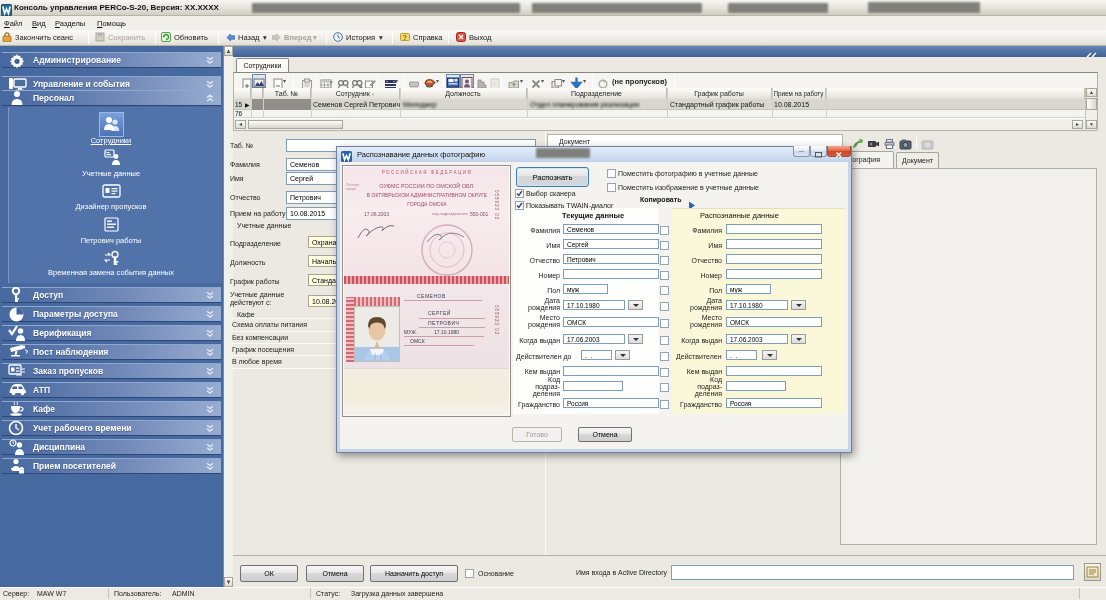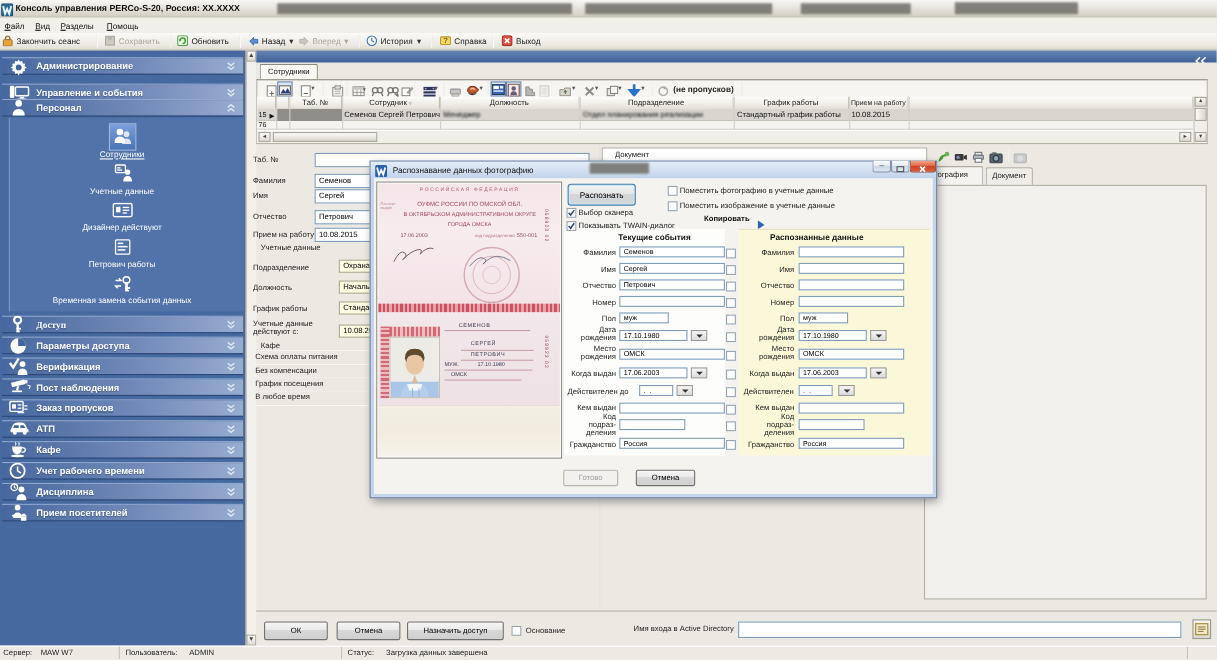--- a/index.html
+++ b/index.html
@@ -31,21 +31,21 @@
 <div id="app">
 
 <div class="a" style="left:0;top:0;width:1106px;height:16px;background:linear-gradient(#f8f7f4,#e2dfd7 60%,#d2cec3);border-bottom:1px solid #b7b3a7;"></div>
 <div class="a" style="left:1px;top:2px;width:11px;height:12px;">
 <svg width="11" height="12">
         <rect x="0" y="0" width="11" height="12" rx="1.5" fill="#1c4866"></rect>
         <rect x="0.8" y="0.8" width="9.4" height="10.4" rx="1" fill="#2a6a94"></rect>
         <path d="M1.8 2.5 L3.6 9.5 L5.5 5 L7.4 9.5 L9.2 2.5" stroke="#eaf6ff" stroke-width="1.7" fill="none"></path>
       </svg>
 </div>
-<div class="a" style="left:14px;top:3px;font-size:8px;font-weight:bold;color:#111;">Консоль управления PERCo-S-20, Россия: XX.XXXX</div>
+<div class="a" style="left:14px;top:3px;font-size:8px;font-weight:bold;color:#111;">Консоль управления PERCo-S-20, Версия: XX.XXXX</div>
 <div class="redact" style="left:252px;top:3px;width:268px;height:10px;"></div>
 <div class="redact" style="left:532px;top:3px;width:170px;height:10px;"></div>
 <div class="redact" style="left:728px;top:3px;width:100px;height:10px;"></div>
 <div class="redact" style="left:868px;top:2px;width:112px;height:11px;"></div>
 
 <div class="a" style="left:0;top:16px;width:1106px;height:14px;background:#f1efe9;"></div>
 <div class="a" style="left:4px;top:19px;font-size:7.5px;color:#111;"><u>Ф</u>айл</div>
 <div class="a" style="left:32px;top:19px;font-size:7.5px;color:#111;"><u>В</u>ид</div>
 <div class="a" style="left:55px;top:19px;font-size:7.5px;color:#111;"><u>Р</u>азделы</div>
 <div class="a" style="left:97px;top:19px;font-size:7.5px;color:#111;"><u>П</u>омощь</div>
@@ -65,21 +65,21 @@
 <div class="tbtn" style="left:161px;top:32px;"><svg class="ticon" width="10" height="10">
           <rect x="0.5" y="0.5" width="9" height="9" rx="1.5" fill="#eaf6e4" stroke="#57a04e"></rect>
           <path d="M2.5 5 A2.5 2.5 0 1 1 5 7.5" stroke="#3f9c35" stroke-width="1.3" fill="none"></path>
           <path d="M1.5 4 L2.7 6 L4 4.2 Z" fill="#3f9c35"></path>
         </svg>Обновить</div>
 <div class="sep" style="left:218px;top:32px;height:12px;"></div>
 <div class="tbtn" style="left:226px;top:32px;"><svg class="ticon" width="9" height="9">
           <path d="M4.5 1 L1 4.5 L4.5 8 V6.2 H8.5 V2.8 H4.5 Z" fill="#5b8ed6" stroke="#2d5fa8" stroke-width="0.7"></path>
         </svg>Назад</div>
 <div class="tbtn" style="left:263px;top:32px;color:#333;">▾</div>
-<div class="tbtn gr" style="left:272px;top:32px;"><svg class="ticon" width="9" height="9">
+<div class="tbtn gr" style="left:272px;top:32px;font-weight:bold;"><svg class="ticon" width="9" height="9">
           <path d="M4.5 1 L8 4.5 L4.5 8 V6.2 H0.5 V2.8 H4.5 Z" fill="#ccc9c0" stroke="#aaa79e" stroke-width="0.7"></path>
         </svg>Вперед</div>
 <div class="tbtn gr" style="left:313px;top:32px;">▾</div>
 <div class="sep" style="left:326px;top:32px;height:12px;"></div>
 <div class="tbtn" style="left:333px;top:32px;"><svg class="ticon" width="10" height="10">
           <circle cx="5" cy="5" r="4.3" fill="#f3f7fd" stroke="#3a6ea5" stroke-width="1"></circle>
           <path d="M5 2.5 V5 L7 6.2" stroke="#3a6ea5" stroke-width="1" fill="none"></path>
         </svg>История</div>
 <div class="tbtn" style="left:379px;top:32px;color:#333;">▾</div>
 <div class="sep" style="left:392px;top:32px;height:12px;"></div>
@@ -148,42 +148,42 @@
 <div class="subtxt" style="top:169px;">Учетные данные</div>
 <div class="a" style="left:102px;top:184px;width:19px;height:14px;"><svg width="19" height="14" viewBox="0 0 19 14">
           <g fill="#fff">
             <rect x="1" y="1" width="17" height="12" rx="1.5" fill="none" stroke="#fff" stroke-width="1.3"></rect>
             <rect x="3.5" y="4" width="4" height="5"></rect>
             <rect x="9.5" y="4" width="6" height="1.2"></rect>
             <rect x="9.5" y="6.5" width="6" height="1.2"></rect>
             <rect x="9.5" y="9" width="4" height="1.2"></rect>
           </g>
         </svg></div>
-<div class="subtxt" style="top:202px;">Дизайнер действуют</div>
+<div class="subtxt" style="top:202px;">Дизайнер пропусков</div>
 <div class="a" style="left:104px;top:217px;width:15px;height:15px;"><svg width="15" height="15" viewBox="0 0 15 15">
           <g fill="#fff">
             <rect x="1" y="1" width="13" height="13" rx="1" fill="none" stroke="#fff" stroke-width="1.2"></rect>
             <rect x="3" y="3.5" width="5" height="1.4"></rect>
             <rect x="3" y="6.5" width="9" height="1.4"></rect>
             <rect x="3" y="9.5" width="7" height="1.4"></rect>
           </g>
         </svg></div>
 <div class="subtxt" style="top:236px;">Петрович работы</div>
 <div class="a" style="left:104px;top:250px;width:16px;height:16px;"><svg width="16" height="16" viewBox="0 0 16 16">
           <g fill="#fff">
             <circle cx="11" cy="4.5" r="3" fill="none" stroke="#fff" stroke-width="1.4"></circle>
             <rect x="9.8" y="6.5" width="2.4" height="8"></rect>
             <rect x="9.8" y="11" width="4.5" height="1.6"></rect>
             <rect x="9.8" y="13.5" width="3.5" height="1.4"></rect>
             <path d="M1 5 h5 l-2-2 M6 10 h-5 l2 2" stroke="#fff" stroke-width="1.2" fill="none"></path>
           </g>
         </svg></div>
 <div class="subtxt" style="top:268px;">Временная замена события данных</div>
 
-<div class="sbar" style="top:287px;font-family:Liberation Serif, serif;"><span class="sico"><svg width="16" height="16" viewBox="0 0 16 16">
+<div class="sbar" style="top:287px;"><span class="sico"><svg width="16" height="16" viewBox="0 0 16 16">
             <g fill="#fff">
               <circle cx="8" cy="4" r="3.2" fill="none" stroke="#fff" stroke-width="2"></circle>
               <rect x="7" y="7" width="2.2" height="8"></rect>
               <rect x="7" y="11" width="4" height="1.6"></rect>
               <rect x="7" y="13.4" width="3" height="1.6"></rect>
             </g>
           </svg></span>Доступ<span class="chev"><svg width="8" height="9">
             <path d="M1 1.2 L4 3.6 L7 1.2 M1 4.7 L4 7.1 L7 4.7" stroke="#dfe7f3" stroke-width="1.3" fill="none"></path>
           </svg></span></div>
 <div class="sbar" style="top:306px;"><span class="sico"><svg width="17" height="17" viewBox="0 0 17 17">
@@ -602,21 +602,21 @@
           <path d="M20 54 v-8 M26 54 v-8" stroke="#90b2d8" stroke-width="0.8"></path>
           <ellipse cx="22" cy="23" rx="8.5" ry="10.5" fill="#e8c6a4"></ellipse>
           <path d="M13 19 q0-9 9-9 q9 0 9 9 l-1.5 3 q0-6.5-7.5-6.5 q-7.5 0-7.5 6.5 z" fill="#5f4a2e"></path>
           <path d="M22 33.5 q-2 7-3.5 8 h7 q-1.5-1-3.5-8z" fill="#dcba98"></path>
         </svg>
 </div>
 
 <div class="a" style="left:344px;top:368px;width:165px;height:47px;background:linear-gradient(#f2eee3,#f1ecdc 55%,#f5f3ec);border-top:1px solid #e4d8d8;"></div>
 </div>
 
-<div class="a" style="left:516px;top:167px;width:62px;height:20px;background:linear-gradient(#f4f4f4,#e6e6e6 45%,#d5d5d5 46%,#cfd8dc);border:1px solid #3c7fb1;border-radius:3px;box-shadow:inset 0 0 0 1px #cfe6f5;font-size:7.5px;color:#000;text-align:center;line-height:19px;">Распознать</div>
+<div class="a" style="left:516px;top:167px;width:73px;height:20px;background:linear-gradient(#f4f4f4,#e6e6e6 45%,#d5d5d5 46%,#cfd8dc);border:1px solid #3c7fb1;border-radius:3px;box-shadow:inset 0 0 0 1px #cfe6f5;font-size:7.5px;color:#000;text-align:center;line-height:19px;">Распознать</div>
 <div class="cb" style="left:607px;top:169px;"></div>
 <div class="lbl" style="left:618px;top:170px;">Поместить фотографию в учетные данные</div>
 <div class="cb" style="left:607px;top:183px;"></div>
 <div class="lbl" style="left:618px;top:184px;">Поместить изображение в учетные данные</div>
 <div class="cb" style="left:515px;top:189px;">
       <svg width="7" height="7">
         <path d="M1 3.5 l1.8 2 L6 1" stroke="#2a4a7a" stroke-width="1.4" fill="none"></path>
       </svg>
     </div>
 <div class="lbl" style="left:526px;top:190px;">Выбор сканера</div>
@@ -624,24 +624,24 @@
       <svg width="7" height="7">
         <path d="M1 3.5 l1.8 2 L6 1" stroke="#2a4a7a" stroke-width="1.4" fill="none"></path>
       </svg>
     </div>
 <div class="lbl" style="left:526px;top:202px;">Показывать TWAIN-диалог</div>
 <div class="a" style="left:640px;top:196px;font-size:7px;font-weight:bold;color:#111;">Копировать</div>
 <div class="a" style="left:688px;top:196px;width:8px;height:9px;"><svg width="8" height="9">
         <path d="M1 0.5 L7 4.5 L1 8.5 z" fill="#2a62b8"></path>
       </svg></div>
 
-<div class="a" style="left:562px;top:211px;font-size:7.5px;font-weight:bold;color:#111;">Текущие события</div>
+<div class="a" style="left:562px;top:211px;font-size:7.5px;font-weight:bold;color:#111;">Текущие данные</div>
 
 <div class="a" style="left:672px;top:208px;width:173px;height:206px;background:#fbf8da;border-top:1px solid #e3dfc2;"></div>
-<div class="a" style="left:700px;top:211px;font-size:7.5px;font-weight:bold;color:#111;">Распознанные данные</div>
+<div class="a" style="left:700px;top:211px;font-size:7.5px;font-weight:normal;color:#111;">Распознанные данные</div>
 <div id="fields1">
 <div class="dlbl" style="left:480px;top:227px;width:80px;">Фамилия</div>
 <div class="inp" style="left:563px;top:224px;width:96px;height:10px;">Семенов</div>
 <div class="dlbl" style="left:480px;top:242px;width:80px;">Имя</div>
 <div class="inp" style="left:563px;top:239px;width:96px;height:10px;">Сергей</div>
 <div class="dlbl" style="left:480px;top:257px;width:80px;">Отчество</div>
 <div class="inp" style="left:563px;top:254px;width:96px;height:10px;">Петрович</div>
 <div class="dlbl" style="left:480px;top:272px;width:80px;">Номер</div>
 <div class="inp" style="left:563px;top:269px;width:96px;height:10px;"></div>
 <div class="dlbl" style="left:480px;top:287px;width:80px;">Пол</div>

